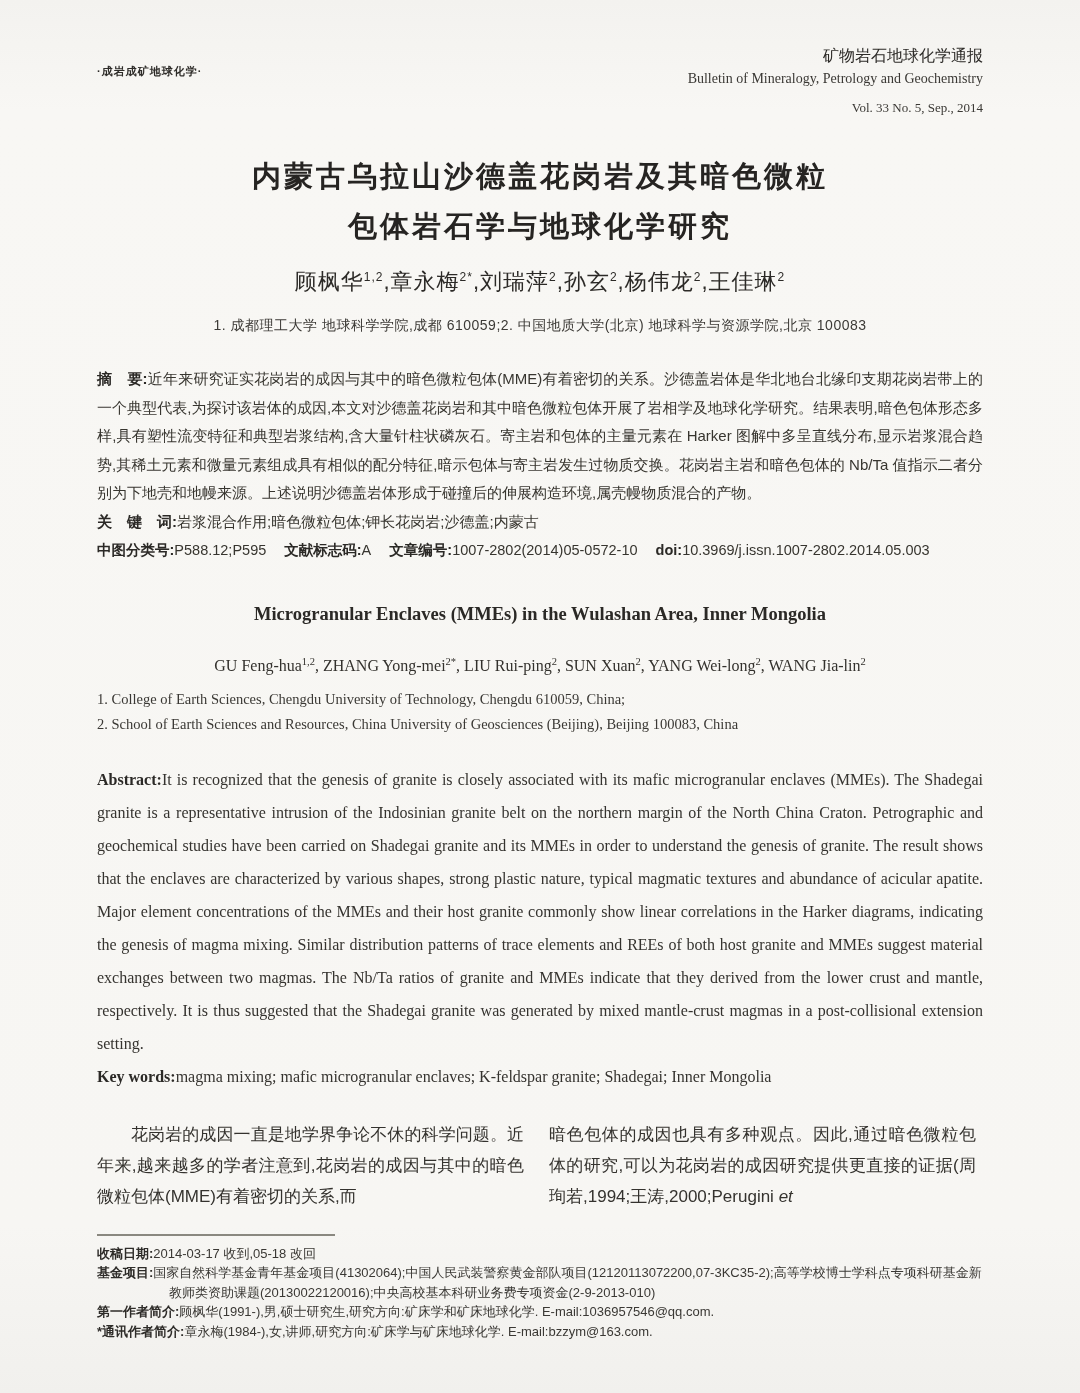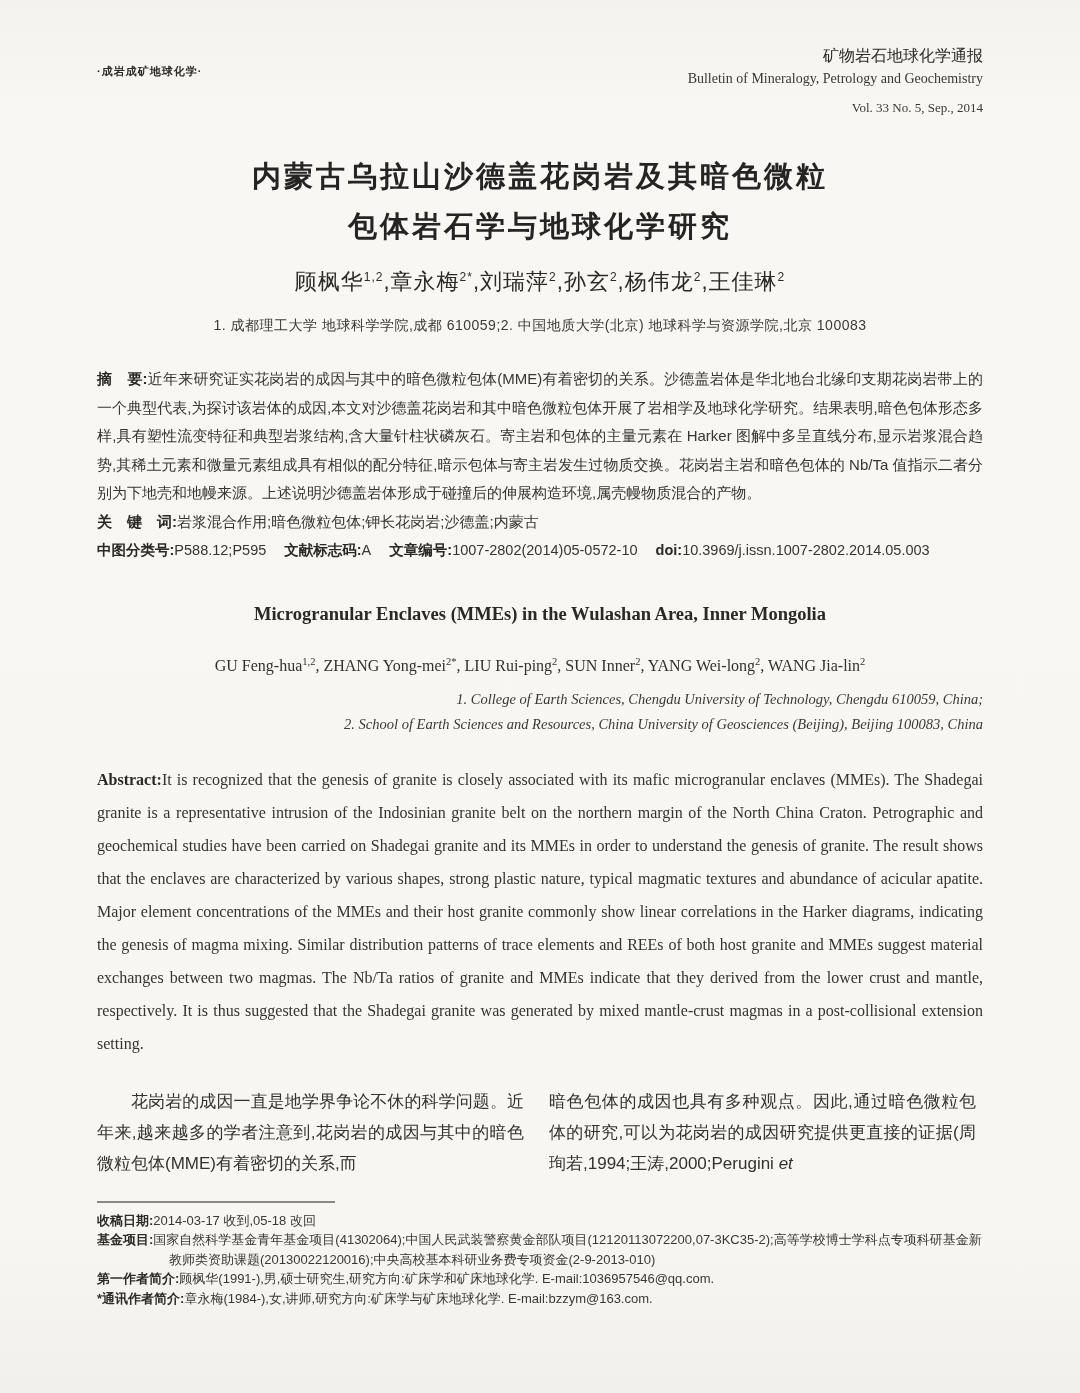--- a/index.html
+++ b/index.html
@@ -31,21 +31,21 @@
   .abs-cn .lbl { font-weight:bold; color:#2b2926; }
   .kw-cn { font-size:15px; line-height:28.5px; color:#37352f; }
   .kw-cn .lbl { font-weight:bold; color:#2b2926; }
   .meta-line { font-size:14.5px; line-height:28.5px; color:#37352f; }
   .meta-line .lbl { font-weight:bold; color:#2b2926; }
   .meta-line .val { margin-right:18px; }
   
   .title-en { text-align:center; font-family:"Liberation Serif","DejaVu Serif",serif; font-size:18.5px; font-weight:bold; line-height:31px; color:#2b2926; margin-top:34px; margin-bottom:26px; }
   .authors-en { text-align:center; font-family:"Liberation Serif","DejaVu Serif",serif; font-size:16px; color:#33312d; margin-bottom:12px; }
   .authors-en sup { font-size:10.5px; }
-  .affil-en { text-align:right; font-family:"Liberation Serif","DejaVu Serif",serif; font-style:italic; font-size:14.5px; line-height:25px; color:#3a3834; }
+  .affil-en { text-align:left; font-family:"Liberation Serif","DejaVu Serif",serif; font-size:14.5px; line-height:25px; color:#3a3834; }
   .abs-en { margin-top:26px; font-family:"Liberation Serif","DejaVu Serif",serif; font-size:16px; line-height:33px; text-align:justify; color:#35332f; }
   .abs-en .lbl { font-weight:bold; font-style:normal; color:#2b2926; }
   .kw-en { font-family:"Liberation Serif","DejaVu Serif",serif; font-size:16px; line-height:33px; color:#35332f; }
   .kw-en .lbl { font-weight:bold; color:#2b2926; }
   
   .body-cols { display:flex; gap:25px; margin-top:26px; }
   .body-col { width:427px; font-size:17px; line-height:31px; text-align:justify; color:#34322e; }
   .body-col.first p { text-indent:2em; }
   
   .foot-rule { width:238px; height:2px; background:#8a8880; margin-top:22px; margin-bottom:8px; }
@@ -82,30 +82,31 @@
 
   <p class="kw-cn"><span class="lbl">关　键　词:</span><span>岩浆混合作用;暗色微粒包体;钾长花岗岩;沙德盖;内蒙古</span></p>
 
   <p class="meta-line"><span class="lbl">中图分类号:</span><span class="val">P588.12;P595</span><span class="lbl">文献标志码:</span><span class="val">A</span><span class="lbl">文章编号:</span><span class="val">1007-2802(2014)05-0572-10</span><span class="lbl">doi:</span><span class="val">10.3969/j.issn.1007-2802.2014.05.003</span></p>
 
   <h2 class="title-en">
     <div>Microgranular Enclaves (MMEs) in the Wulashan Area, Inner Mongolia</div>
   </h2>
 
   <div class="authors-en">
-    <span><span>GU Feng-hua</span><sup>1,2</sup><span>, </span></span><span><span>ZHANG Yong-mei</span><sup>2*</sup><span>, </span></span><span><span>LIU Rui-ping</span><sup>2</sup><span>, </span></span><span><span>SUN Inner</span><sup>2</sup><span>, </span></span><span><span>YANG Wei-long</span><sup>2</sup><span>, </span></span><span><span>WANG Jia-lin</span><sup>2</sup></span>
+    <span><span>GU Feng-hua</span><sup>1,2</sup><span>, </span></span><span><span>ZHANG Yong-mei</span><sup>2*</sup><span>, </span></span><span><span>LIU Rui-ping</span><sup>2</sup><span>, </span></span><span><span>SUN Xuan</span><sup>2</sup><span>, </span></span><span><span>YANG Wei-long</span><sup>2</sup><span>, </span></span><span><span>WANG Jia-lin</span><sup>2</sup></span>
   </div>
 
   <div class="affil-en">
     <div>1. College of Earth Sciences, Chengdu University of Technology, Chengdu 610059, China;</div>
     <div>2. School of Earth Sciences and Resources, China University of Geosciences (Beijing), Beijing 100083, China</div>
   </div>
 
   <p class="abs-en"><span class="lbl">Abstract:</span><span>It is recognized that the genesis of granite is closely associated with its mafic microgranular enclaves (MMEs). The Shadegai granite is a representative intrusion of the Indosinian granite belt on the northern margin of the North China Craton. Petrographic and geochemical studies have been carried on Shadegai granite and its MMEs in order to understand the genesis of granite. The result shows that the enclaves are characterized by various shapes, strong plastic nature, typical magmatic textures and abundance of acicular apatite. Major element concentrations of the MMEs and their host granite commonly show linear correlations in the Harker diagrams, indicating the genesis of magma mixing. Similar distribution patterns of trace elements and REEs of both host granite and MMEs suggest material exchanges between two magmas. The Nb/Ta ratios of granite and MMEs indicate that they derived from the lower crust and mantle, respectively. It is thus suggested that the Shadegai granite was generated by mixed mantle-crust magmas in a post-collisional extension setting.</span></p>
 
+  <p class="kw-en"><span class="lbl">Key words:</span><span>magma mixing; mafic microgranular enclaves; K-feldspar granite; Shadegai; Inner Mongolia</span></p>
 
   <div class="body-cols">
     <div class="body-col first">
       <p>花岗岩的成因一直是地学界争论不休的科学问题。近年来,越来越多的学者注意到,花岗岩的成因与其中的暗色微粒包体(MME)有着密切的关系,而</p>
     </div>
     <div class="body-col">
       <p><span>暗色包体的成因也具有多种观点。因此,通过暗色微粒包体的研究,可以为花岗岩的成因研究提供更直接的证据(周珣若,1994;王涛,2000;Perugini </span><i>et</i></p>
     </div>
   </div>
 

